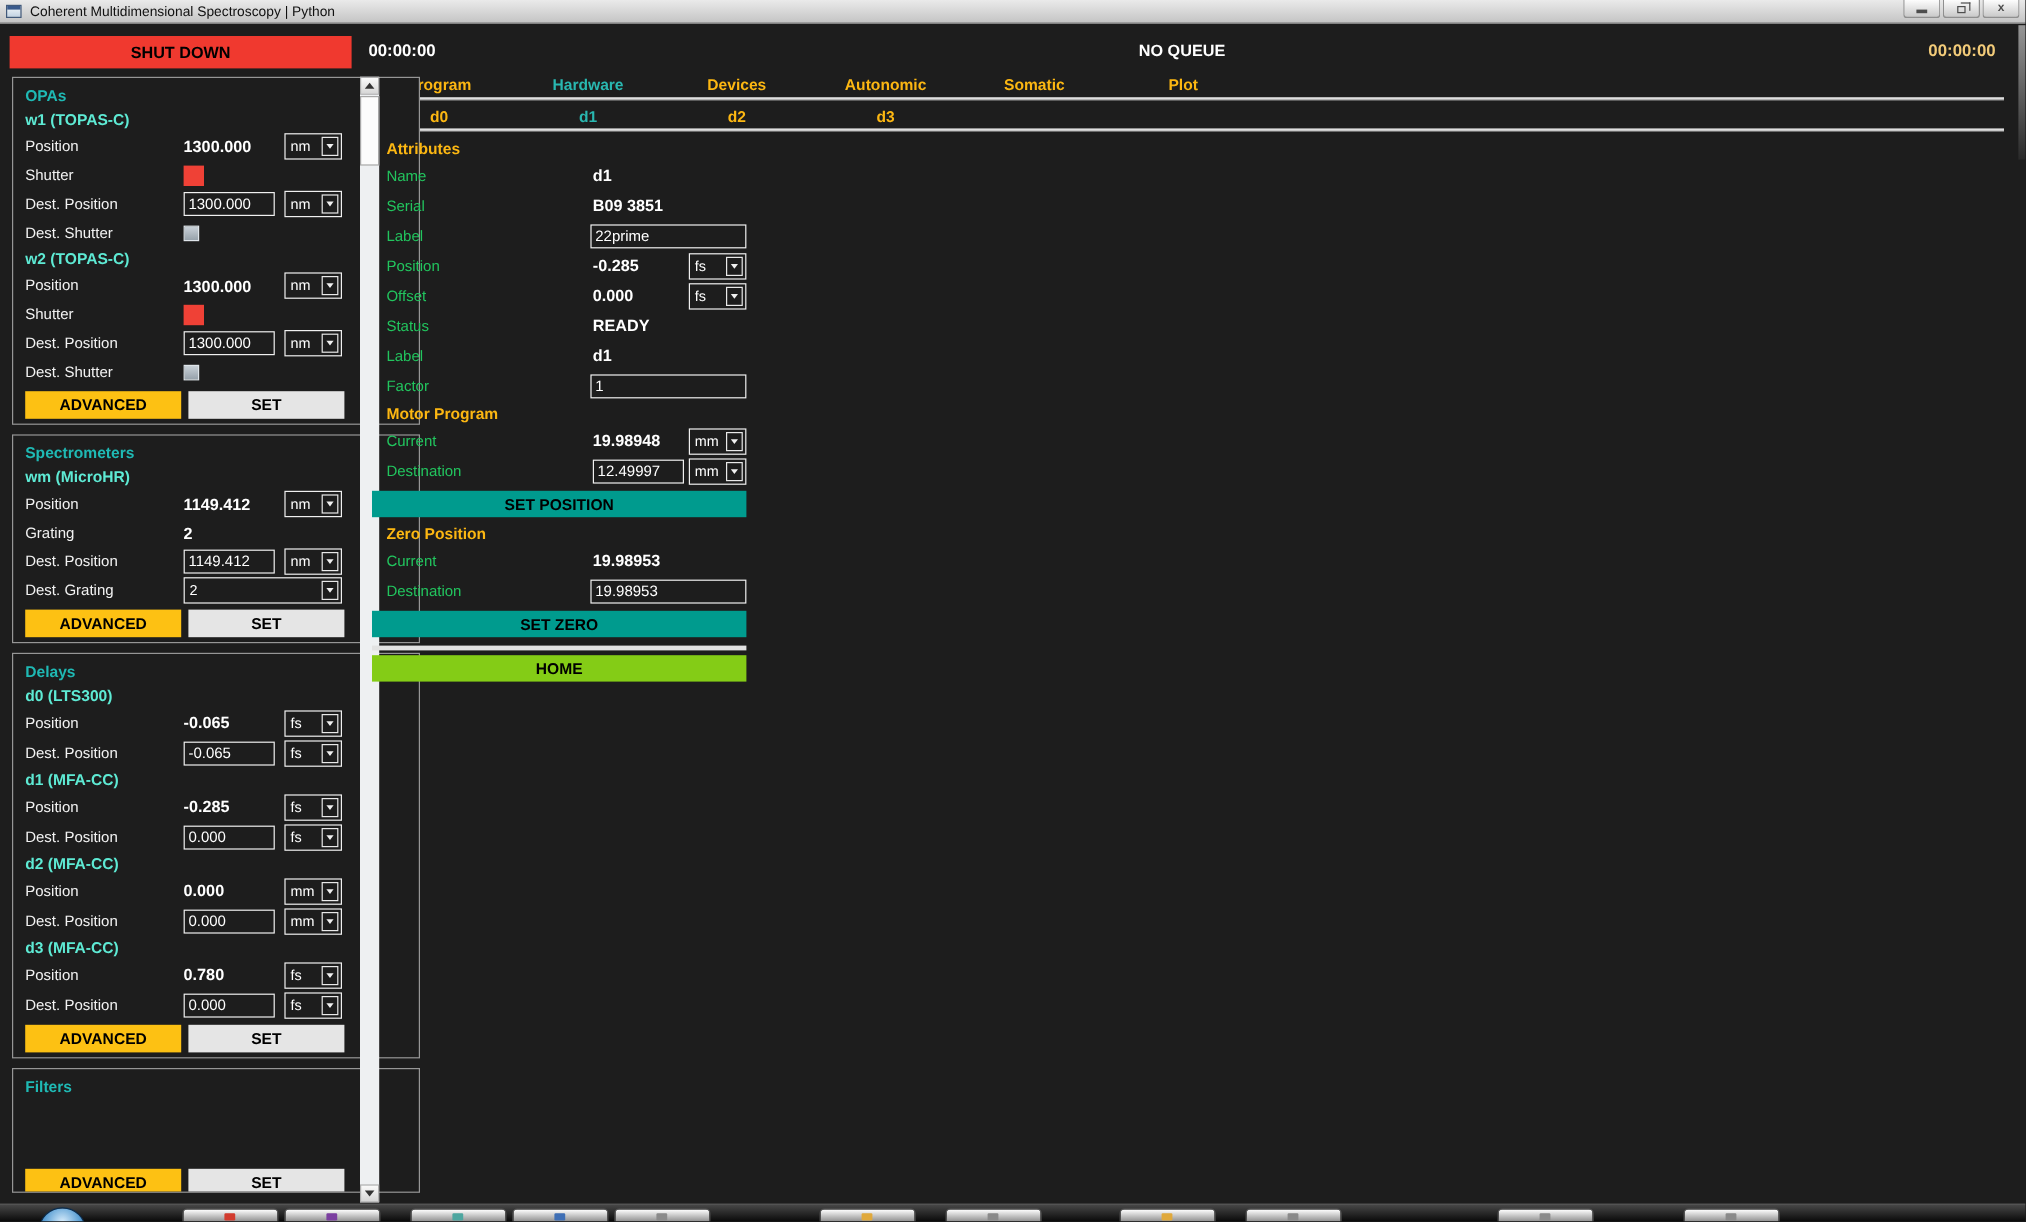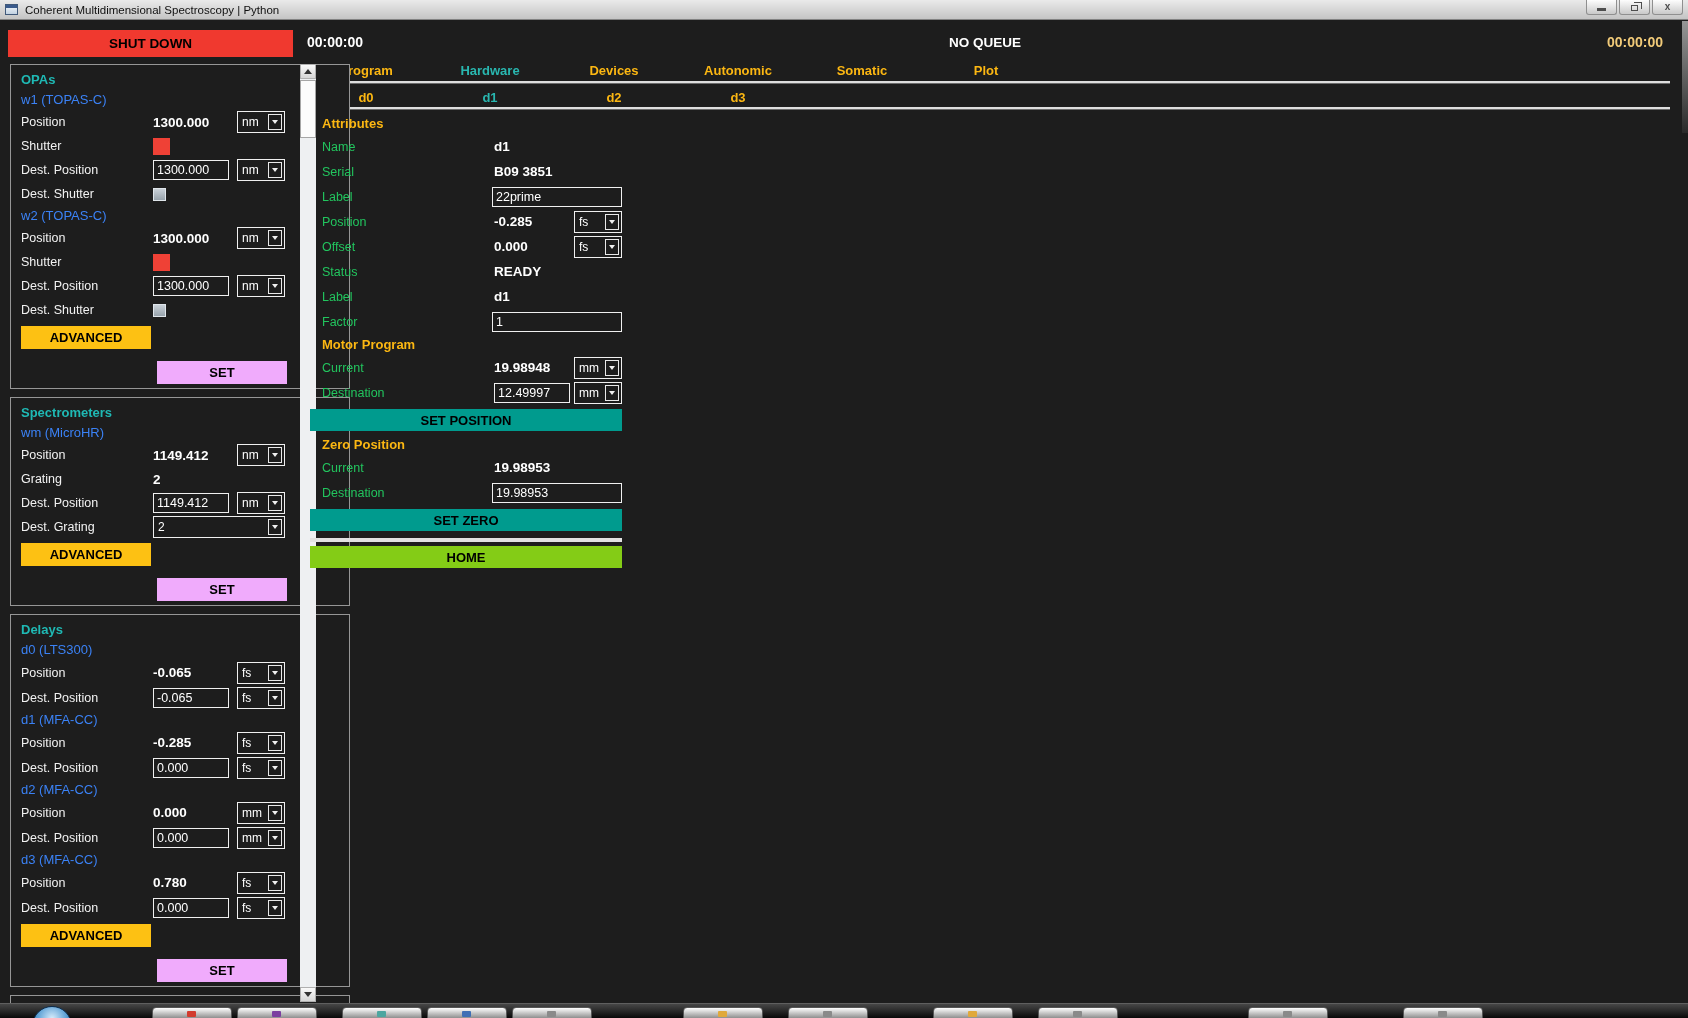--- a/index.html
+++ b/index.html
@@ -43,41 +43,41 @@
     height:19px;line-height:19px;cursor:default;}
   .tab.active{color:#29b7b0;}
   .tabline{position:absolute;left:312px;width:1358px;height:2px;background:#dedede;box-shadow:0 1px 0 #6b6b6b;}
   .tabline.l1{top:81px;}
   .tabline.l2{top:107px;}
 
   
   .sidebar{position:absolute;left:10px;top:64px;width:340px;}
   .panel{border:1px solid #969696;background:#1d1d1d;padding:5px 8px 4px 10px;margin-bottom:8px;}
   .sec-title{color:#1fb9b4;font-weight:bold;font-size:13px;height:20px;line-height:20px;}
-  .grp-title{color:#3b82f6;font-weight:normal;font-size:13px;height:20px;line-height:20px;}
+  .grp-title{color:#5eead4;font-weight:bold;font-size:13px;height:20px;line-height:20px;}
   .srow{display:flex;align-items:center;height:24px;}
   .srow.h25{height:25px;}
   .sl{width:132px;font-size:12.5px;color:#f2f2f2;}
   .scell{width:84px;display:flex;align-items:center;}
   .sval{font-weight:bold;font-size:13.5px;color:#fff;}
   .tin{background:#1d1d1d;border:1px solid #f0f0f0;color:#fff;font-family:"Liberation Sans",sans-serif;
     font-size:12.5px;height:20px;padding:0 3px;outline:none;}
   .tin.sw{width:76px;}
   .usel{width:48px;height:22px;border:1px solid #f0f0f0;background:#1d1d1d;display:flex;align-items:center;}
   .usel-txt{flex:1;padding-left:4px;font-size:12px;color:#fff;line-height:1;}
   .usel-btn{width:14px;height:16px;margin-right:2px;border:1px solid #e9e9e9;
     display:flex;align-items:center;justify-content:center;background:#1d1d1d;}
   .tri{width:0;height:0;border-left:3px solid transparent;border-right:3px solid transparent;border-top:4px solid #f0f0f0;}
   .usel.wide{width:132px;}
   .shutter-ind{width:17px;height:17px;background:#ef4136;}
   .chk{width:13px;height:13px;border:1px solid #dfe5ea;background:linear-gradient(#c9d1d8,#97a2ab);}
   .btn{display:flex;align-items:center;justify-content:center;font-weight:bold;font-size:13px;color:#000;cursor:default;}
   .btn-row{display:flex;gap:6px;margin-top:4px;}
   .btn-adv{background:#fdc113;width:130px;height:23px;}
-  .btn-set{background:#f0abfc;width:130px;height:23px;margin-top:35px;}
+  .btn-set{background:#e5e5e5;width:130px;height:23px;}
   .panel.filters{height:104px;overflow:hidden;}
   .panel.filters .btn-row{margin-top:58px;}
 
   
   .sb{position:absolute;left:300px;top:64px;width:16px;height:938px;background:#eef0f2;}
   .sb-btn{position:absolute;left:0;width:16px;height:15px;background:linear-gradient(#fafafa,#d6d6d6);
     border:1px solid #b0b0b0;display:flex;align-items:center;justify-content:center;}
   .sb-up{top:0;}
   .sb-down{bottom:0;}
   .tri-up{width:0;height:0;border-left:4px solid transparent;border-right:4px solid transparent;border-bottom:5px solid #333;}

